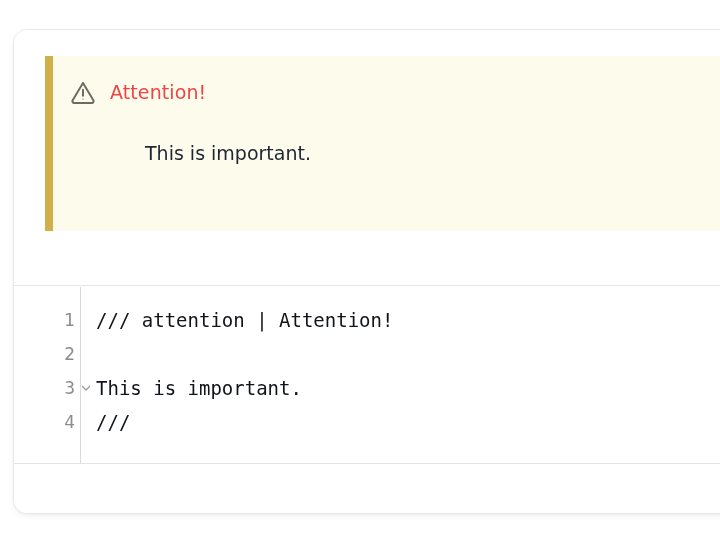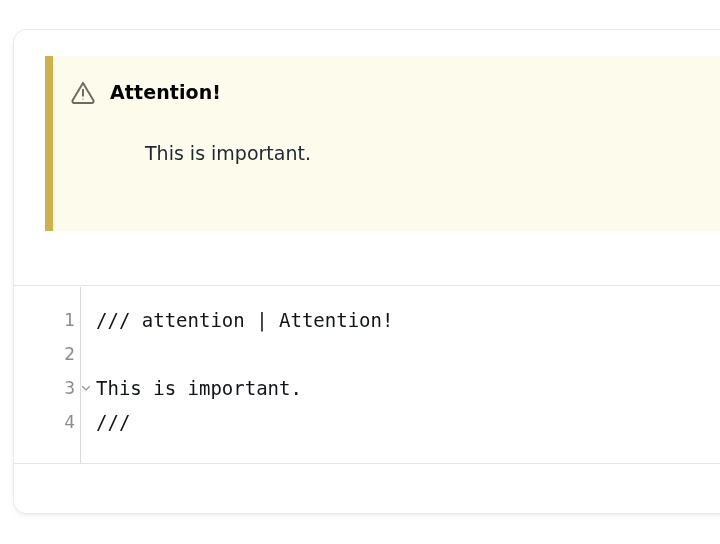--- a/index.html
+++ b/index.html
@@ -64,22 +64,22 @@
 
   #warning-icon {
     width: 28px;
     height: 28px;
     display: block;
     flex: 0 0 auto;
   }
 
   #admonition-title-text {
     font-size: 19px;
-    font-weight: bold;
-    color: #000000;
+    font-weight: normal;
+    color: #ef4444;
     letter-spacing: 0.1px;
     white-space: nowrap;
   }
 
   #admonition-body {
     position: absolute;
     left: 92px;
     top: 86px;
     font-size: 19px;
     color: #1f2633;

